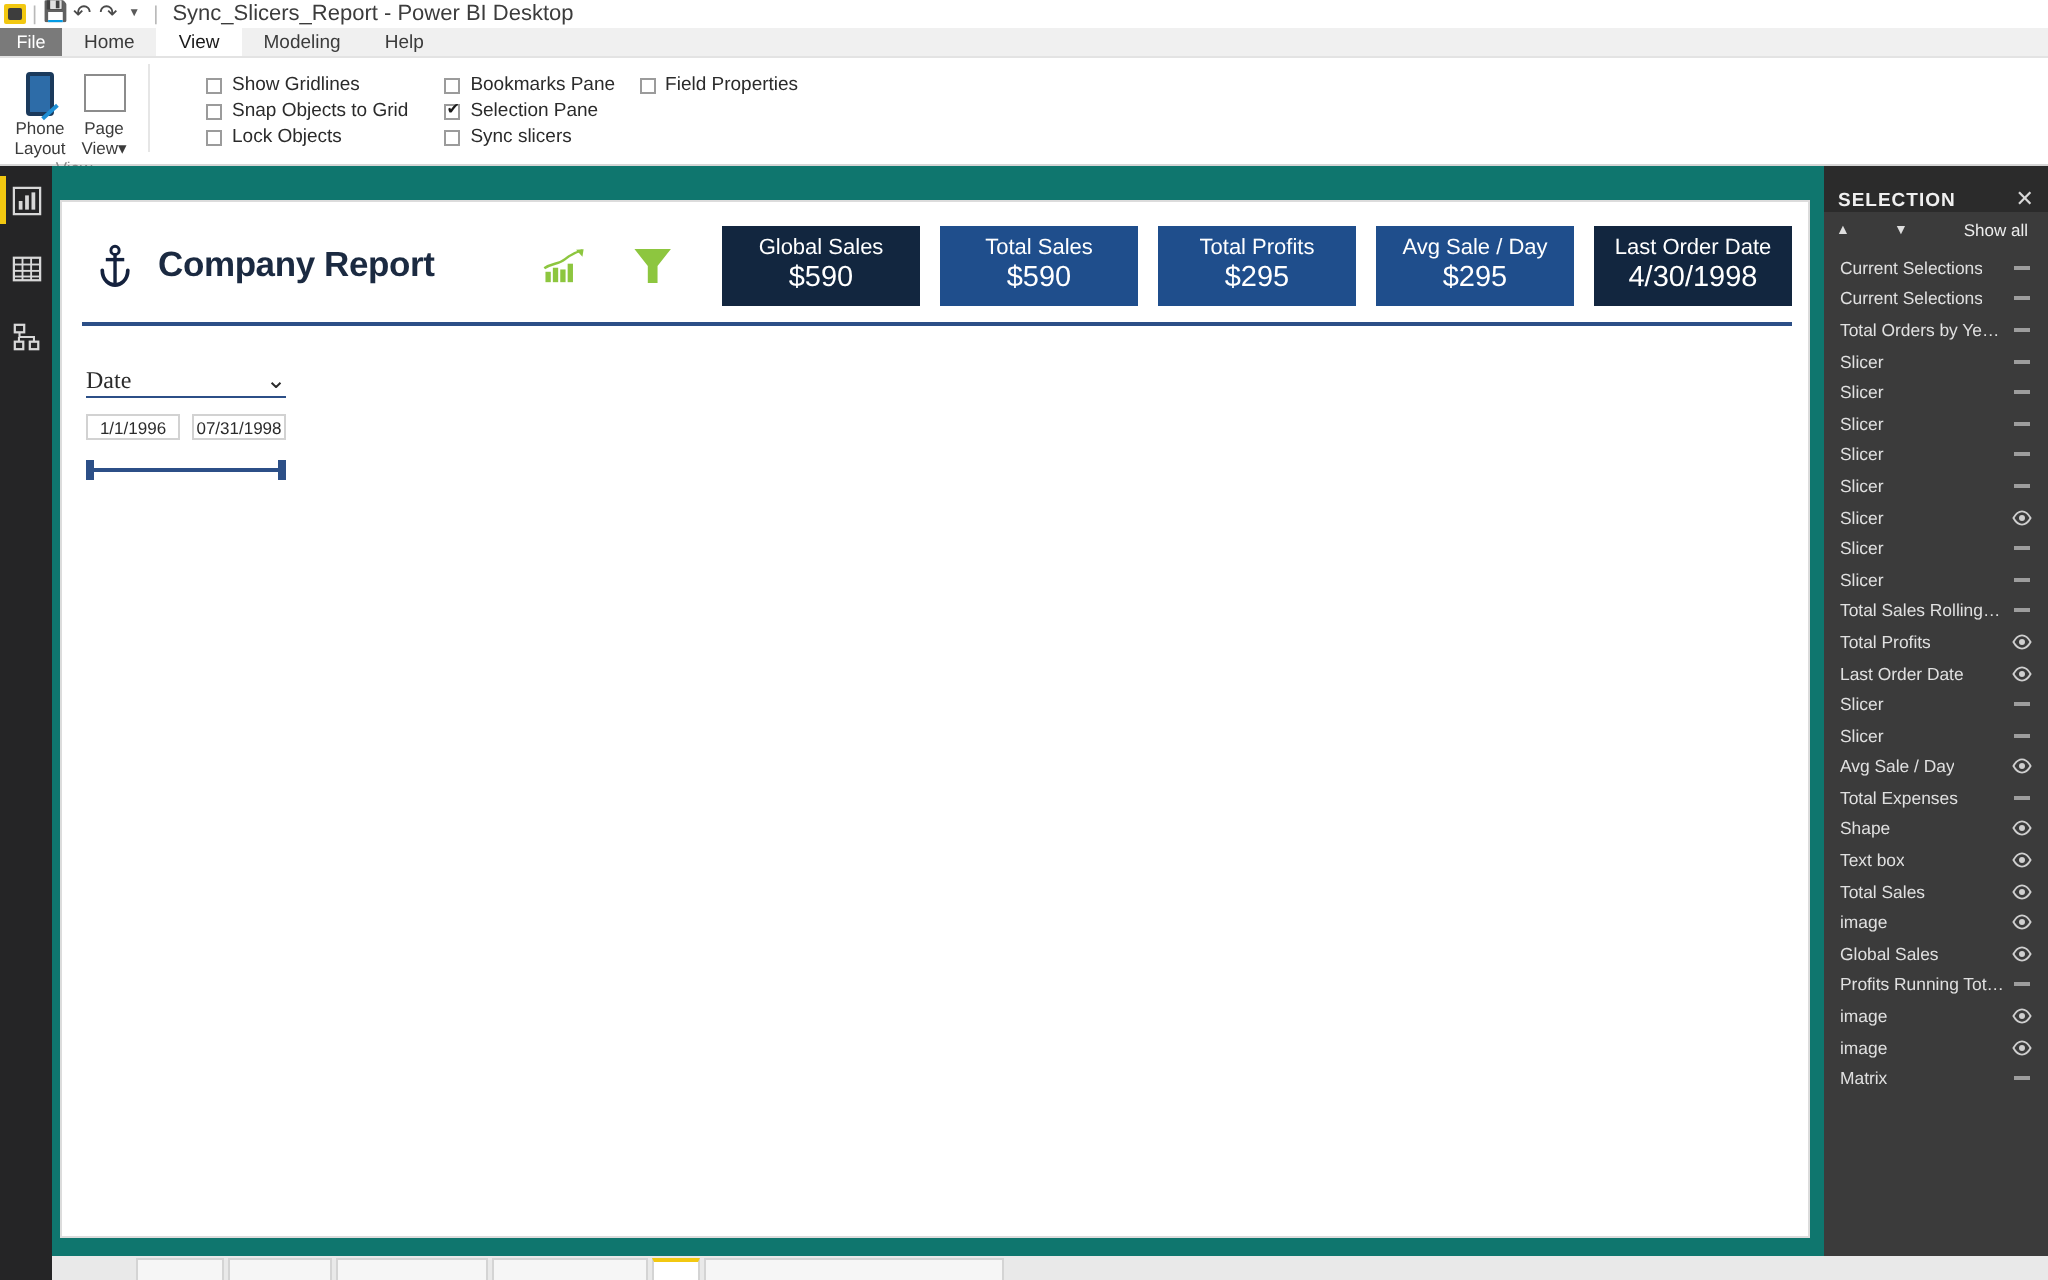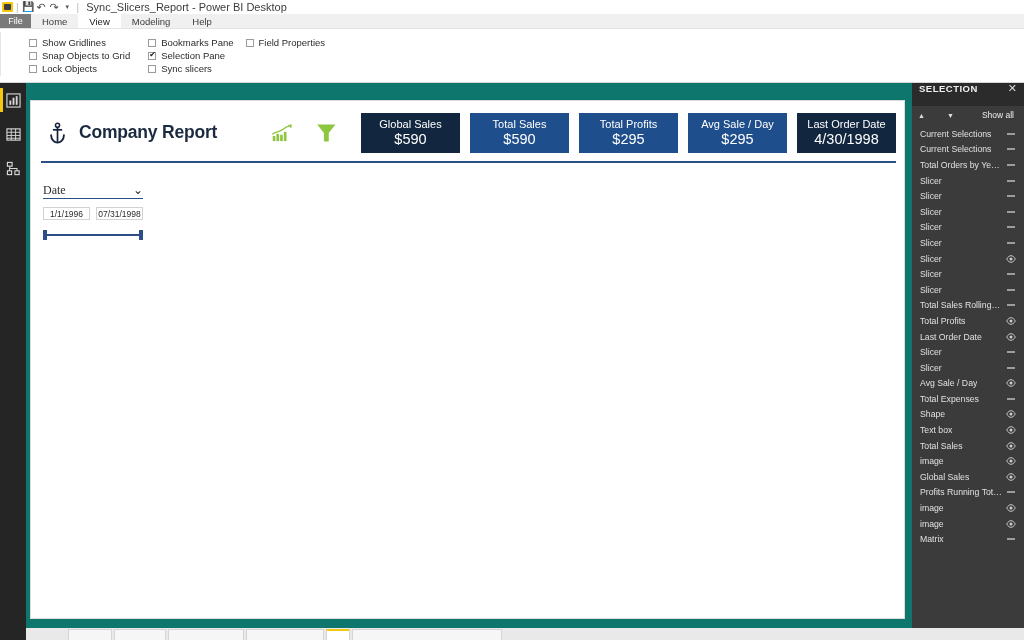--- a/index.html
+++ b/index.html
@@ -176,21 +176,21 @@
   }
   .handle.l { left: 0px; }
   .handle.r { right: 0px; }
 
   
   .selpane {
     position: absolute; top: 83px; left: 912px; width: 112px; height: 557px;
     background: #3b3b3b; color: #e6e6e6;
   }
   .sp-head {
-    height: 23px; background: #2b2b2b; display: flex; align-items: flex-start;
+    height: 23px; background: #2b2b2b; display: flex; align-items: flex-end;
     justify-content: space-between; padding: 0 7px; gap: 24px;
   }
   .sp-title { font-size: 9.5px; font-weight: bold; letter-spacing: 0.5px; color: #f0f0f0; }
   .sp-close { font-size: 11px; color: #d8d8d8; line-height: 1; }
   .sp-tools {
     height: 18px; display: flex; align-items: center; padding: 0 6px; gap: 22px;
   }
   .sp-arrow { font-size: 7px; color: #dedede; }
   .sp-link { font-size: 8.5px; color: #ededed; white-space: nowrap; }
   .sp-link.showall { margin-left: 6px; }
@@ -238,20 +238,43 @@
   <div class="ribbon-tabs">
     <div class="rt-file">File</div>
     <div class="rt">Home</div>
     <div class="rt active">View</div>
     <div class="rt">Modeling</div>
     <div class="rt">Help</div>
   </div>
 
   <div class="ribbon">
 
+    <div class="rgroup">
+      <div class="rgroup-body">
+        <div class="bigbtn">
+          <div class="gl">
+              <div class="phone-gl"></div>
+            </div>
+          <div class="cap">
+            <span>Phone</span><br>
+            <span>Layout</span>
+          </div>
+        </div>
+        <div class="bigbtn">
+          <div class="gl">
+              <div class="page-gl"></div>
+            </div>
+          <div class="cap">
+            <span>Page</span><br>
+            <span>View</span><span>▾</span>
+          </div>
+        </div>
+      </div>
+      <div class="rgroup-label">View</div>
+    </div>
 
     <div class="rgroup-div"></div>
 
     <div class="rgroup" style="flex:1">
       <div class="rgroup-body" style="padding-left:28px;">
         <div class="cbcol">
           <div class="cbrow">
             <span class="cbx"></span>
             <span class="cblabel">Show Gridlines</span>
           </div>

